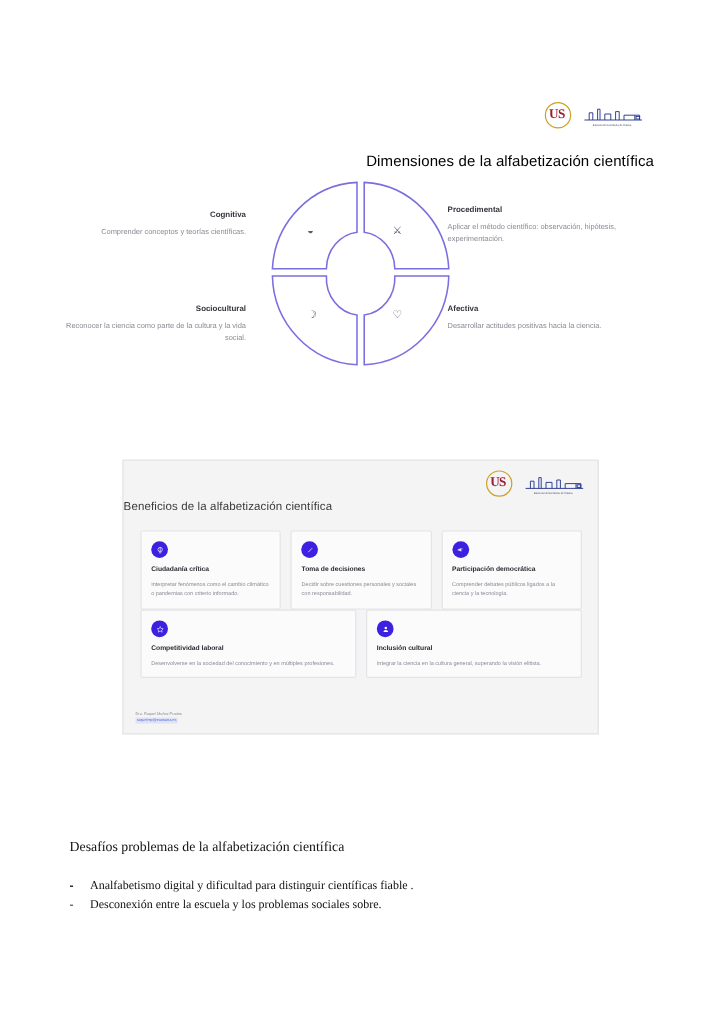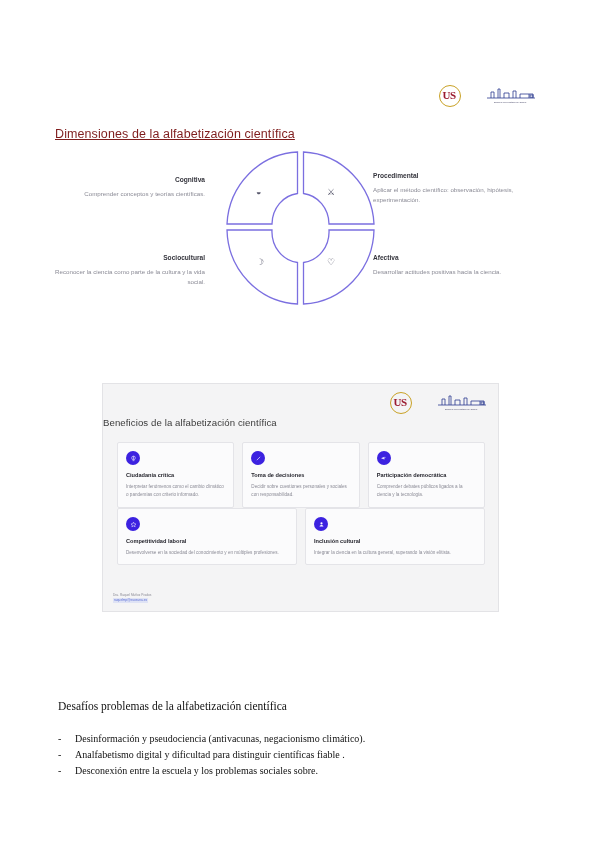--- a/index.html
+++ b/index.html
@@ -16,22 +16,22 @@
   }
   .page {
     position: absolute;
     inset: 0;
     background: #ffffff;
   }
 
   
   .logo-pair {
     display: flex;
-    align-items: flex-start;
-    gap: 23px;
+    align-items: flex-end;
+    gap: 8px;
   }
   .logo-us {
     position: relative;
     width: 26px;
     height: 22px;
   }
   .logo-us .ring {
     position: absolute;
     left: 3px; top: 0;
     width: 20px; height: 20px;
@@ -70,26 +70,25 @@
   }
   .info1 .logos {
     position: absolute;
     right: 8px;
     top: 0;
   }
   .info1 .title {
     position: absolute;
     left: 0; right: 0;
     top: 42px;
-    text-align: left;
+    text-align: right;
     font-size: 12.5px;
-    color: #7f1d1d;
+    color: #000000;
     font-weight: 400;
     letter-spacing: 0.1px;
-    text-decoration: underline;
   }
   .donut-wrap {
     position: absolute;
     left: 168px;
     top: 63px;
     width: 155px;
     height: 160px;
   }
   .donut-wrap svg { display: block; }
   .quad-icon {
@@ -395,21 +394,20 @@
       <div>Dra. Raquel Muñoz Prados</div>
       <div class="mail">raquelmp@euosuna.es</div>
     </div>
   </div>
 
   <div class="body-text">
     <div class="heading">Desafíos problemas de la alfabetización científica</div>
     <ul class="bullets">
       <li>
         <span class="dash">-</span>
-        <span>Desinformación y pseudociencia (antivacunas, negacionismo climático).</span>
       </li>
       <li>
         <span class="dash">-</span>
         <span>Analfabetismo digital y dificultad para distinguir científicas fiable .</span>
       </li>
       <li>
         <span class="dash">-</span>
         <span>Desconexión entre la escuela y los problemas sociales sobre.</span>
       </li>
     </ul>

